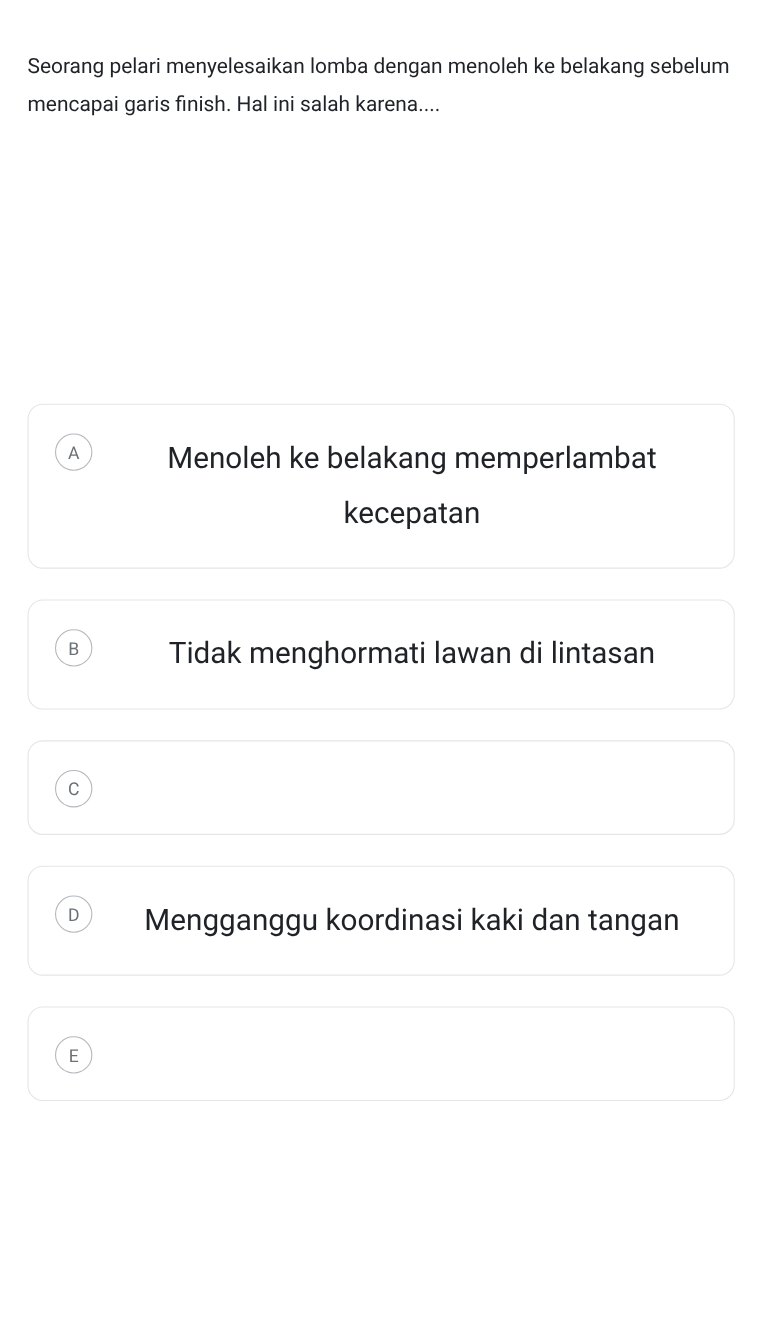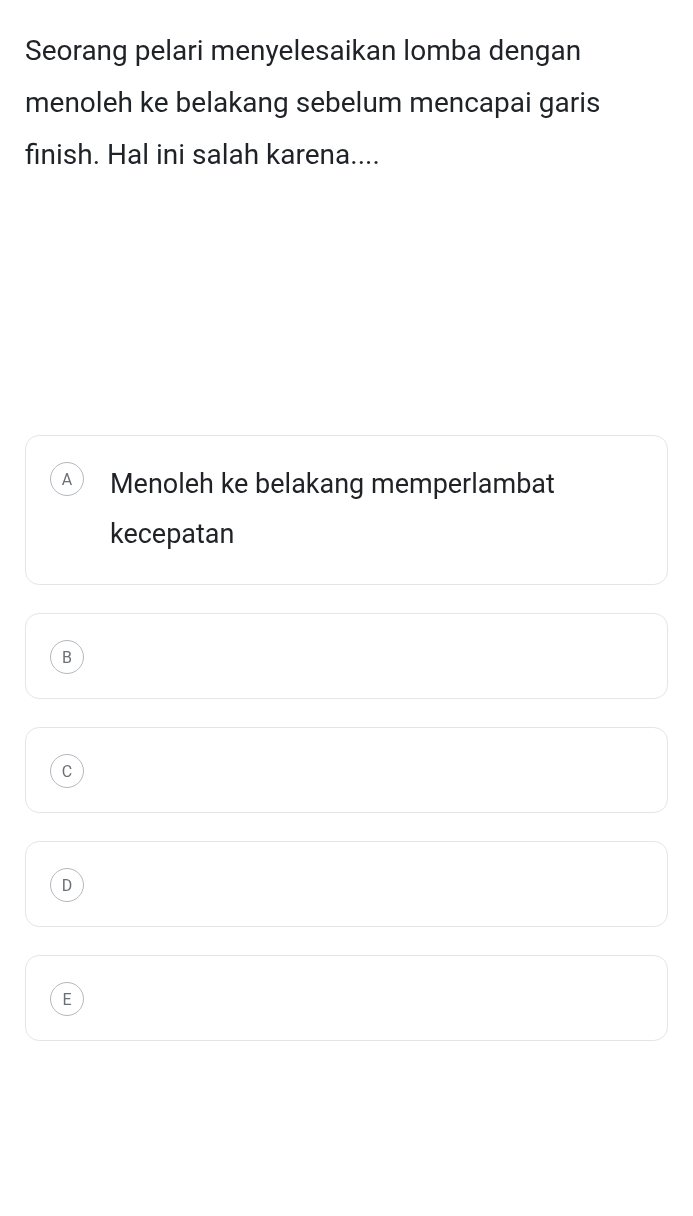--- a/index.html
+++ b/index.html
@@ -11,24 +11,25 @@
       font-family: -apple-system, BlinkMacSystemFont, "Segoe UI", Roboto, Helvetica, Arial, sans-serif;
       background: #ffffff;
       width: 693px;
       min-height: 1216px;
       padding: 0;
     }
     .question-container {
       padding: 25px 25px 0 25px;
     }
     .question-text {
-      font-size: 28px;
+      font-size: 19px;
       line-height: 1.85;
       color: #1f2328;
       font-weight: 400;
+      margin-top: 17px;
     }
     .options-container {
       padding: 0 25px;
       margin-top: 255px;
     }
     .option-card {
       border: 1px solid #e3e5e8;
       border-radius: 14px;
       padding: 24px 28px 24px 24px;
       margin-bottom: 28px;
@@ -51,39 +52,42 @@
       color: #6b7075;
       font-weight: 400;
       margin-top: 2px;
     }
     .option-text {
       font-size: 27px;
       line-height: 1.85;
       color: #1f2328;
       font-weight: 400;
       flex: 1;
+      text-align: center;
     }
   </style>
 </head>
 <body>
 
 <div class="question-container">
   <p class="question-text">Seorang pelari menyelesaikan lomba dengan menoleh ke belakang sebelum mencapai garis finish. Hal ini salah karena....</p>
 </div>
 
 <div class="options-container">
   <div class="option-card">
     <div class="option-letter">A</div>
     <div class="option-text">Menoleh ke belakang memperlambat kecepatan</div>
   </div>
   <div class="option-card">
     <div class="option-letter">B</div>
+    <div class="option-text">Tidak menghormati lawan di lintasan</div>
   </div>
   <div class="option-card">
     <div class="option-letter">C</div>
   </div>
   <div class="option-card">
     <div class="option-letter">D</div>
+    <div class="option-text">Mengganggu koordinasi kaki dan tangan</div>
   </div>
   <div class="option-card">
     <div class="option-letter">E</div>
   </div>
 </div>
 
 </body></html>

